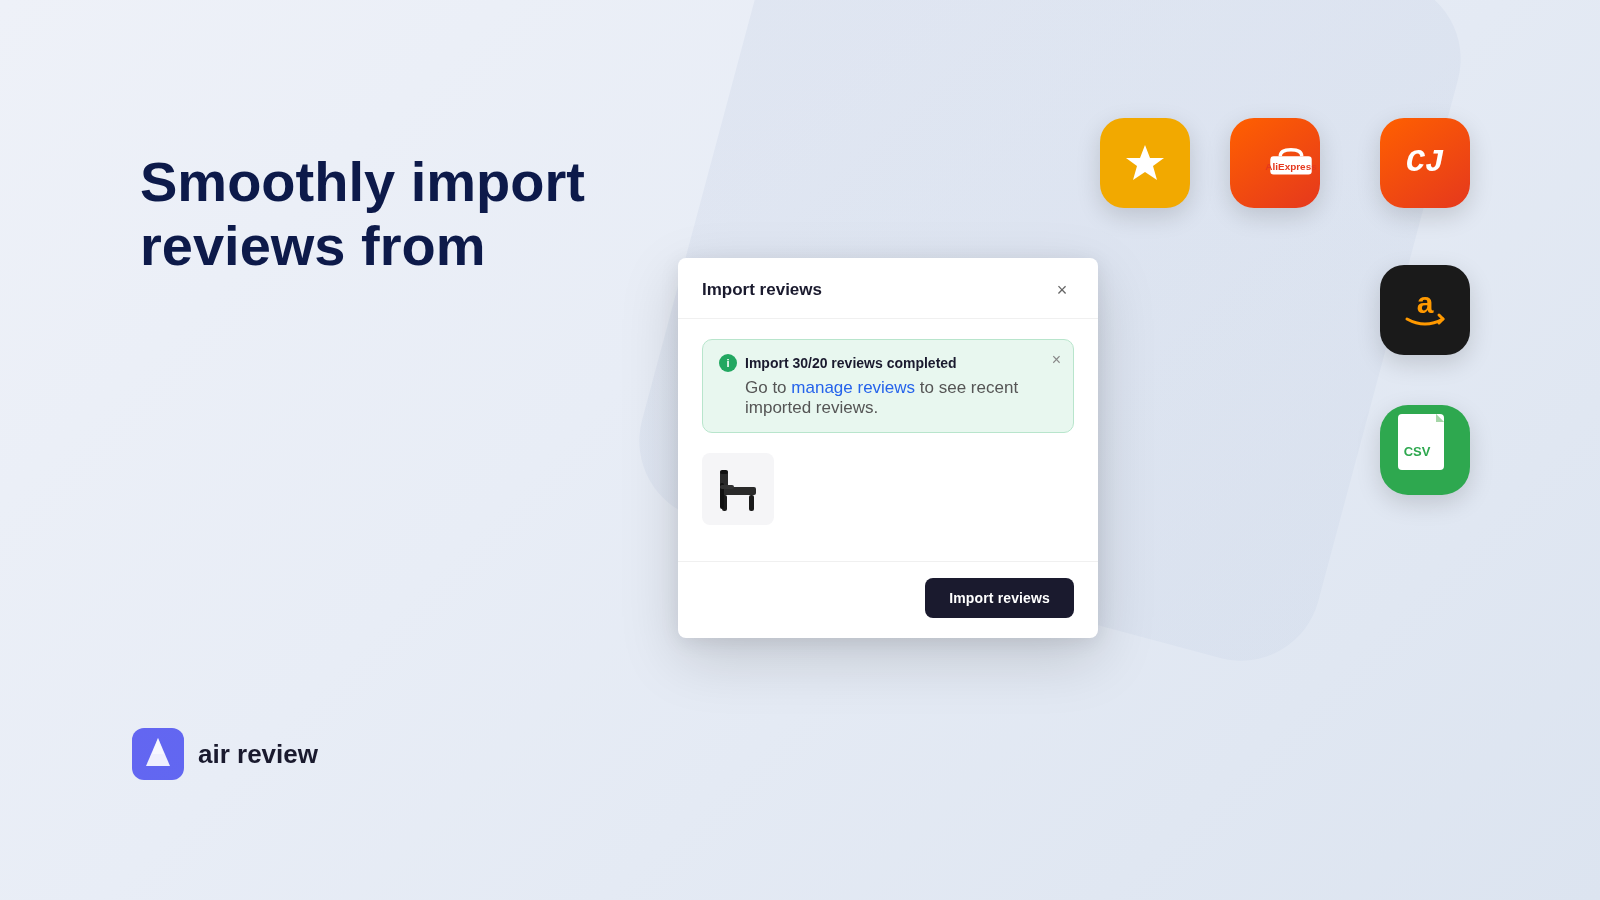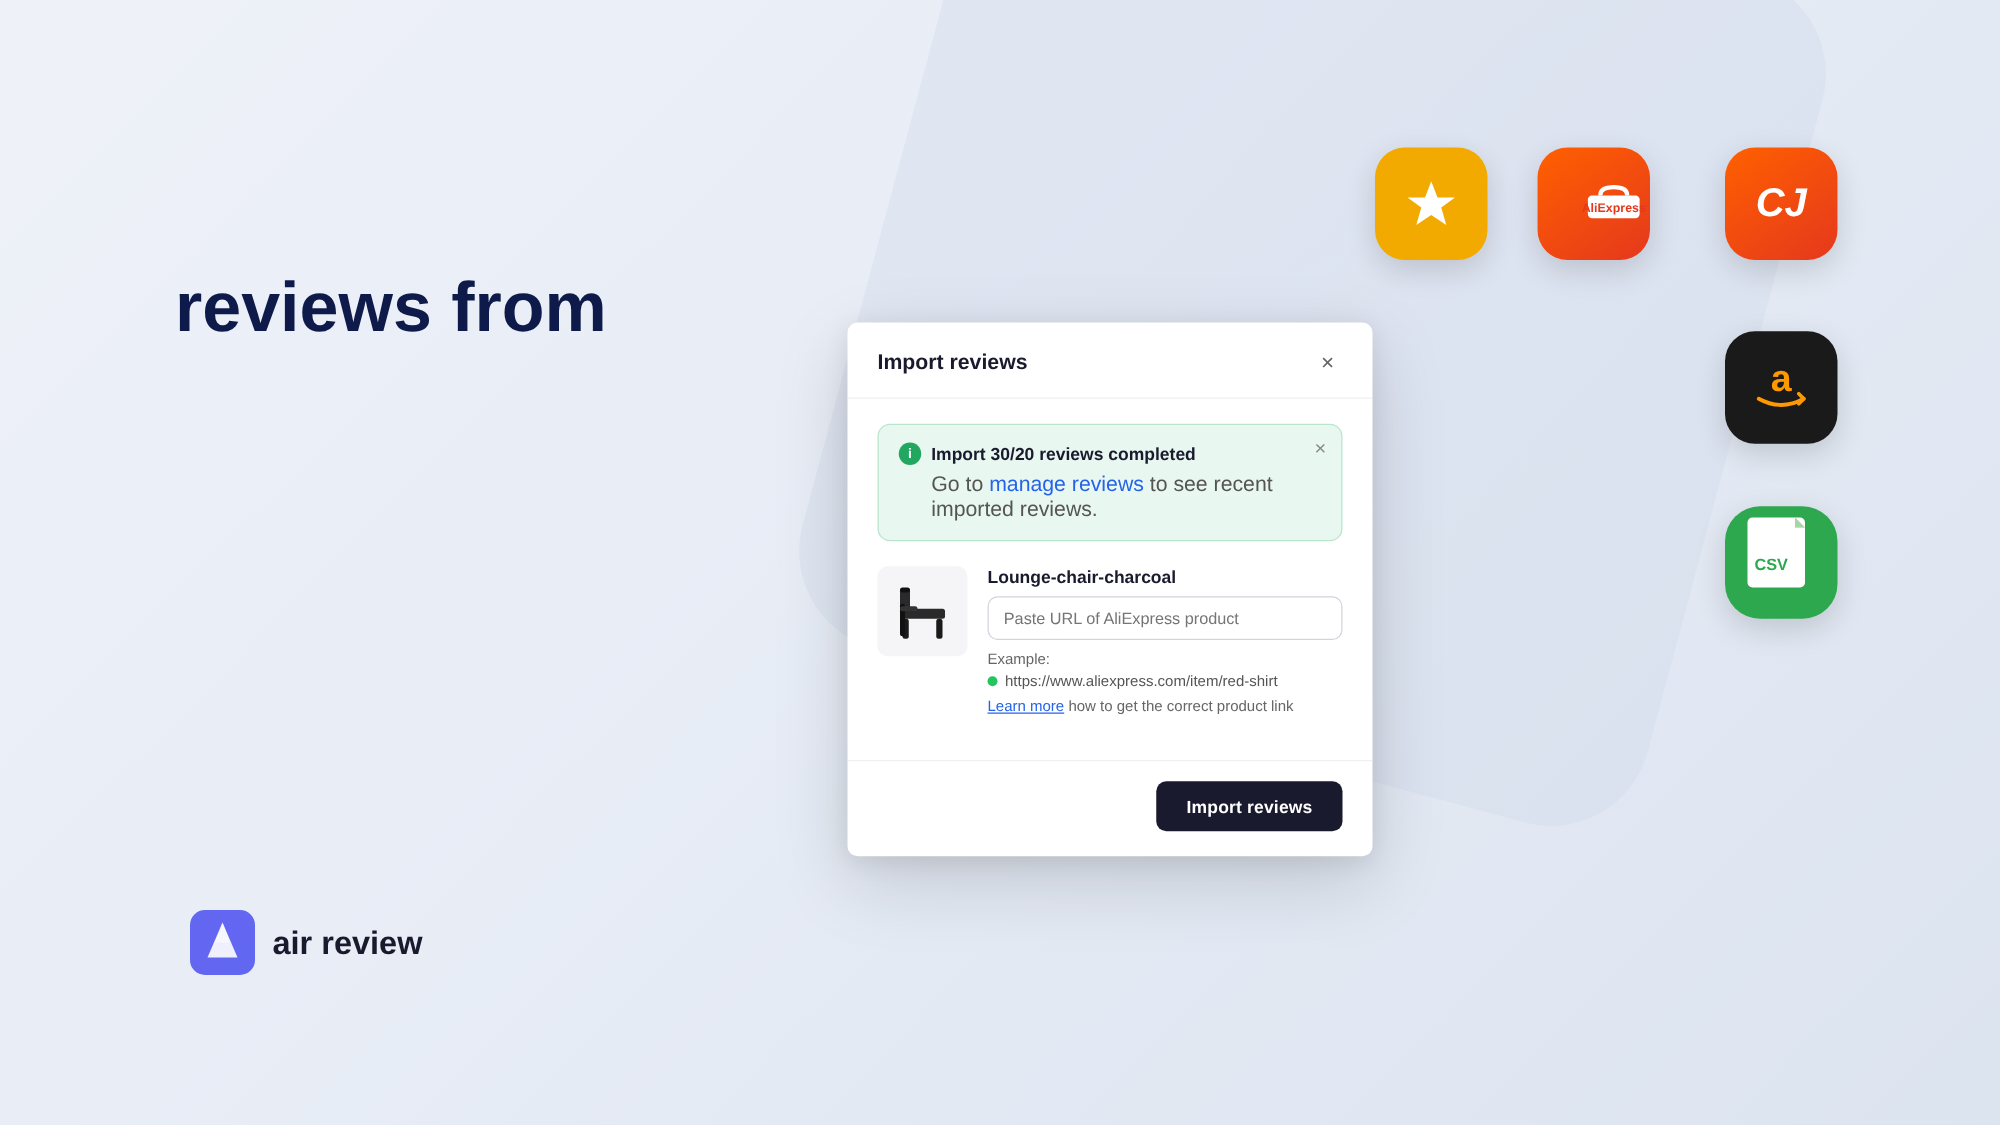--- a/index.html
+++ b/index.html
@@ -61,21 +61,21 @@
       content: '•';
       font-size: 22px;
       color: #555e7a;
       font-style: normal;
     }
 
     
     .logo-area {
       position: absolute;
       bottom: 120px;
-      left: 152px;
+      left: 132px;
       display: flex;
       align-items: center;
       gap: 14px;
     }
 
     .logo-icon {
       width: 52px;
       height: 52px;
     }
 
@@ -358,21 +358,21 @@
       line-height: 1.1;
     }
   </style>
 </head>
 <body>
 
 <div class="bg-shape"></div>
 
 <div class="left-content">
   <h1 class="headline">
-    <br>
+    <span>Smoothly import</span><br>
     <span>reviews from</span>
   </h1>
 </div>
 
 <div class="logo-area">
   <svg class="logo-icon" viewBox="0 0 52 52" fill="none" xmlns="http://www.w3.org/2000/svg">
     <rect width="52" height="52" rx="12" fill="url(#logoGrad)"></rect>
     <path d="M26 10 L38 38 H14 Z" fill="white" opacity="0.9"></path>
     <path d="M26 10 L32 26 H20 Z" fill="rgba(255,255,255,0.5)"></path>
     <defs>
@@ -418,32 +418,20 @@
 
           <rect x="43" y="38" width="5" height="16" rx="2" fill="#1a1a1a"></rect>
 
           <rect x="14" y="26" width="4" height="26" rx="2" fill="#111"></rect>
 
           <rect x="14" y="28" width="14" height="4" rx="2" fill="#333"></rect>
 
           <rect x="14" y="13" width="8" height="4" rx="2" fill="#111"></rect>
         </svg>
       </div>
-      <div class="product-details">
-        <div class="product-name">Lounge-chair-charcoal</div>
-        <input class="url-input" type="text" placeholder="Paste URL of AliExpress product" style="">
-        <div class="example-label">Example:</div>
-        <div class="example-url">
-          <div class="green-dot"></div>
-          <span>https://www.aliexpress.com/item/red-shirt</span>
-        </div>
-        <div class="learn-more-row">
-          <a class="learn-more-link" href="#">Learn more</a><span> how to get the correct product link</span>
-        </div>
-      </div>
     </div>
   </div>
 
   <div class="modal-footer">
     <button class="import-btn">Import reviews</button>
   </div>
 </div>
 
 <div class="platform-icons">
 
@@ -456,21 +444,21 @@
   <div class="platform-icon icon-aliexpress">
     <svg width="70" height="40" viewBox="0 0 70 40" fill="none" xmlns="http://www.w3.org/2000/svg">
 
       <rect x="10" y="12" width="50" height="22" rx="4" fill="white"></rect>
       <path d="M22 12 Q22 4 35 4 Q48 4 48 12" stroke="white" stroke-width="4" fill="none"></path>
       <text x="35" y="28" font-size="12" font-weight="900" fill="#e5381d" text-anchor="middle" font-family="Arial">AliExpress</text>
     </svg>
   </div>
 
   <div class="platform-icon icon-cj">
-    <span class="icon-inner-text" style="font-size:32px; color:white; font-family: Liberation Sans, sans-serif; font-style: italic;">CJ</span>
+    <span class="icon-inner-text" style="font-size:32px; color:white; font-family: Liberation Mono, monospace; font-style: italic;">CJ</span>
   </div>
 
   <div class="platform-icon icon-amazon">
     <svg width="60" height="50" viewBox="0 0 60 50" fill="none" xmlns="http://www.w3.org/2000/svg">
 
       <text x="30" y="28" font-size="30" font-weight="900" fill="#f90" text-anchor="middle" font-family="Arial">a</text>
 
       <path d="M12 34 Q30 44 48 34" stroke="#f90" stroke-width="3" fill="none" stroke-linecap="round"></path>
       <path d="M44 30 L48 34 L44 38" stroke="#f90" stroke-width="3" fill="none" stroke-linecap="round" stroke-linejoin="round"></path>
     </svg>

